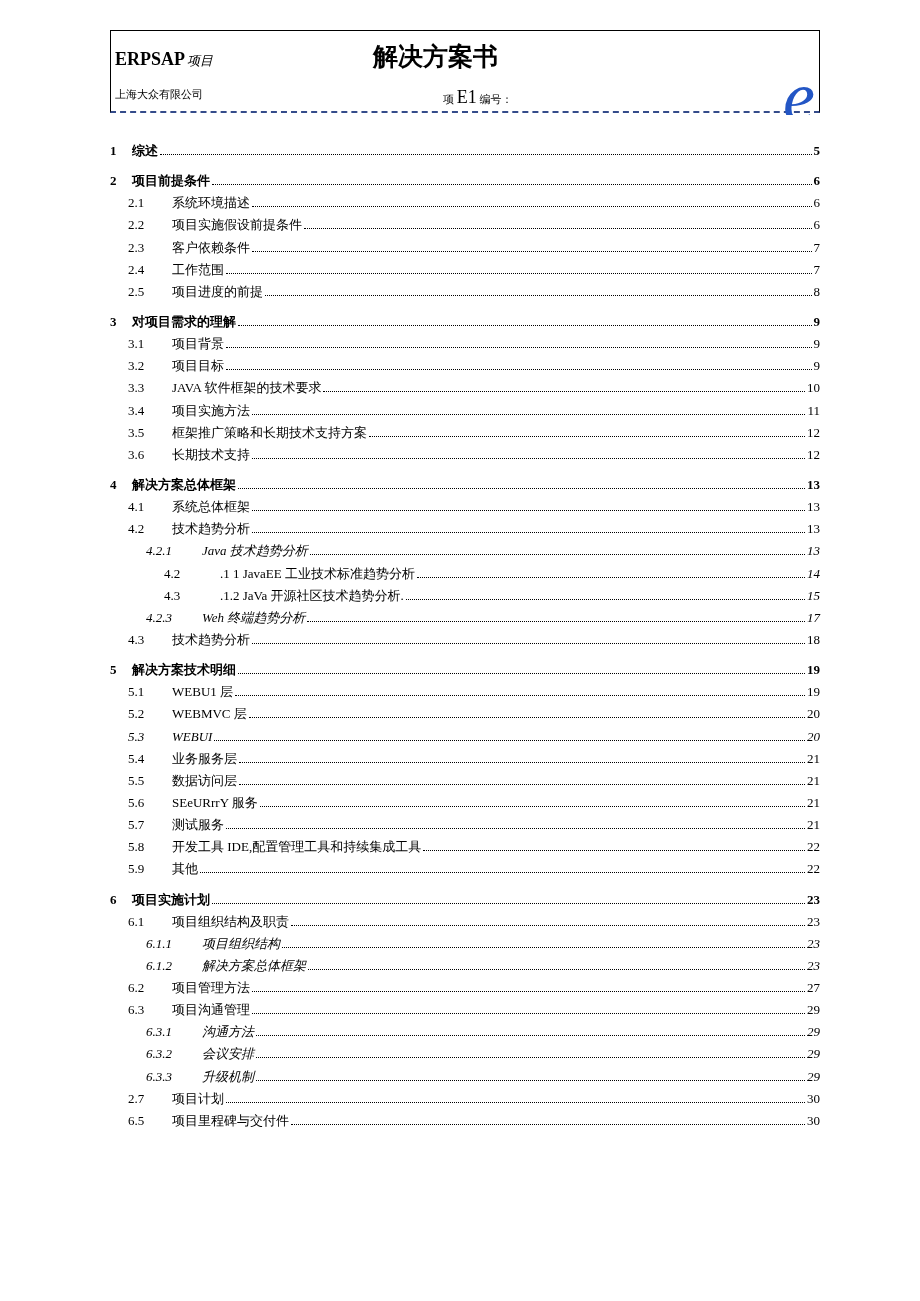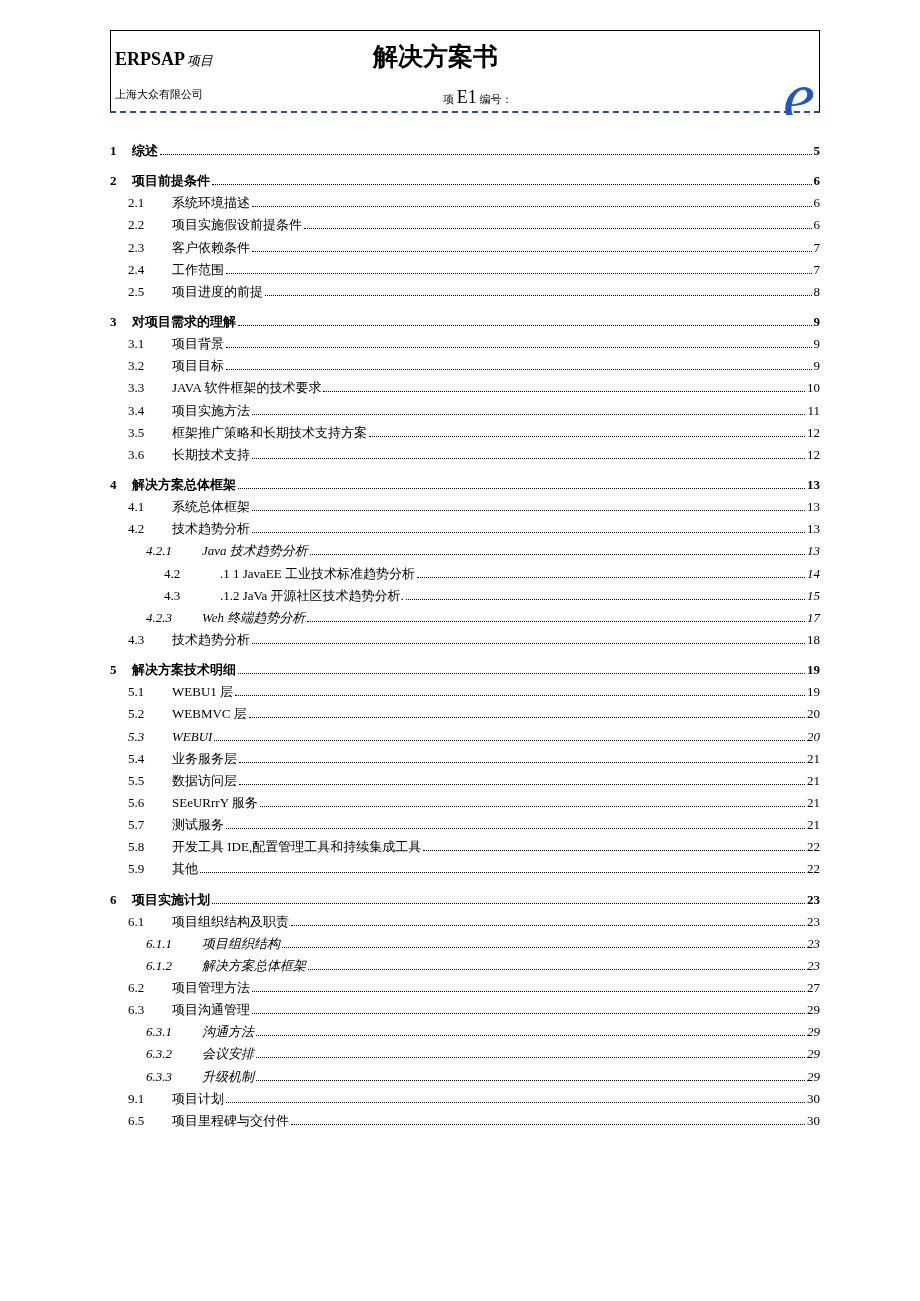--- a/index.html
+++ b/index.html
@@ -365,21 +365,21 @@
         <span class="dots dots-i"></span>
         <span class="pg pg-i">29</span>
       </div>
       <div class="row lvl3">
         <span class="num">6.3.3</span>
         <span class="txt">升级机制</span>
         <span class="dots dots-i"></span>
         <span class="pg pg-i">29</span>
       </div>
       <div class="row lvl2">
-        <span class="num">9.1</span>
+        <span class="num">2.7</span>
         <span class="txt">项目计划</span>
         <span class="dots"></span>
         <span class="pg">30</span>
       </div>
       <div class="row lvl2">
         <span class="num">6.5</span>
         <span class="txt">项目里程碑与交付件</span>
         <span class="dots"></span>
         <span class="pg">30</span>
       </div>

